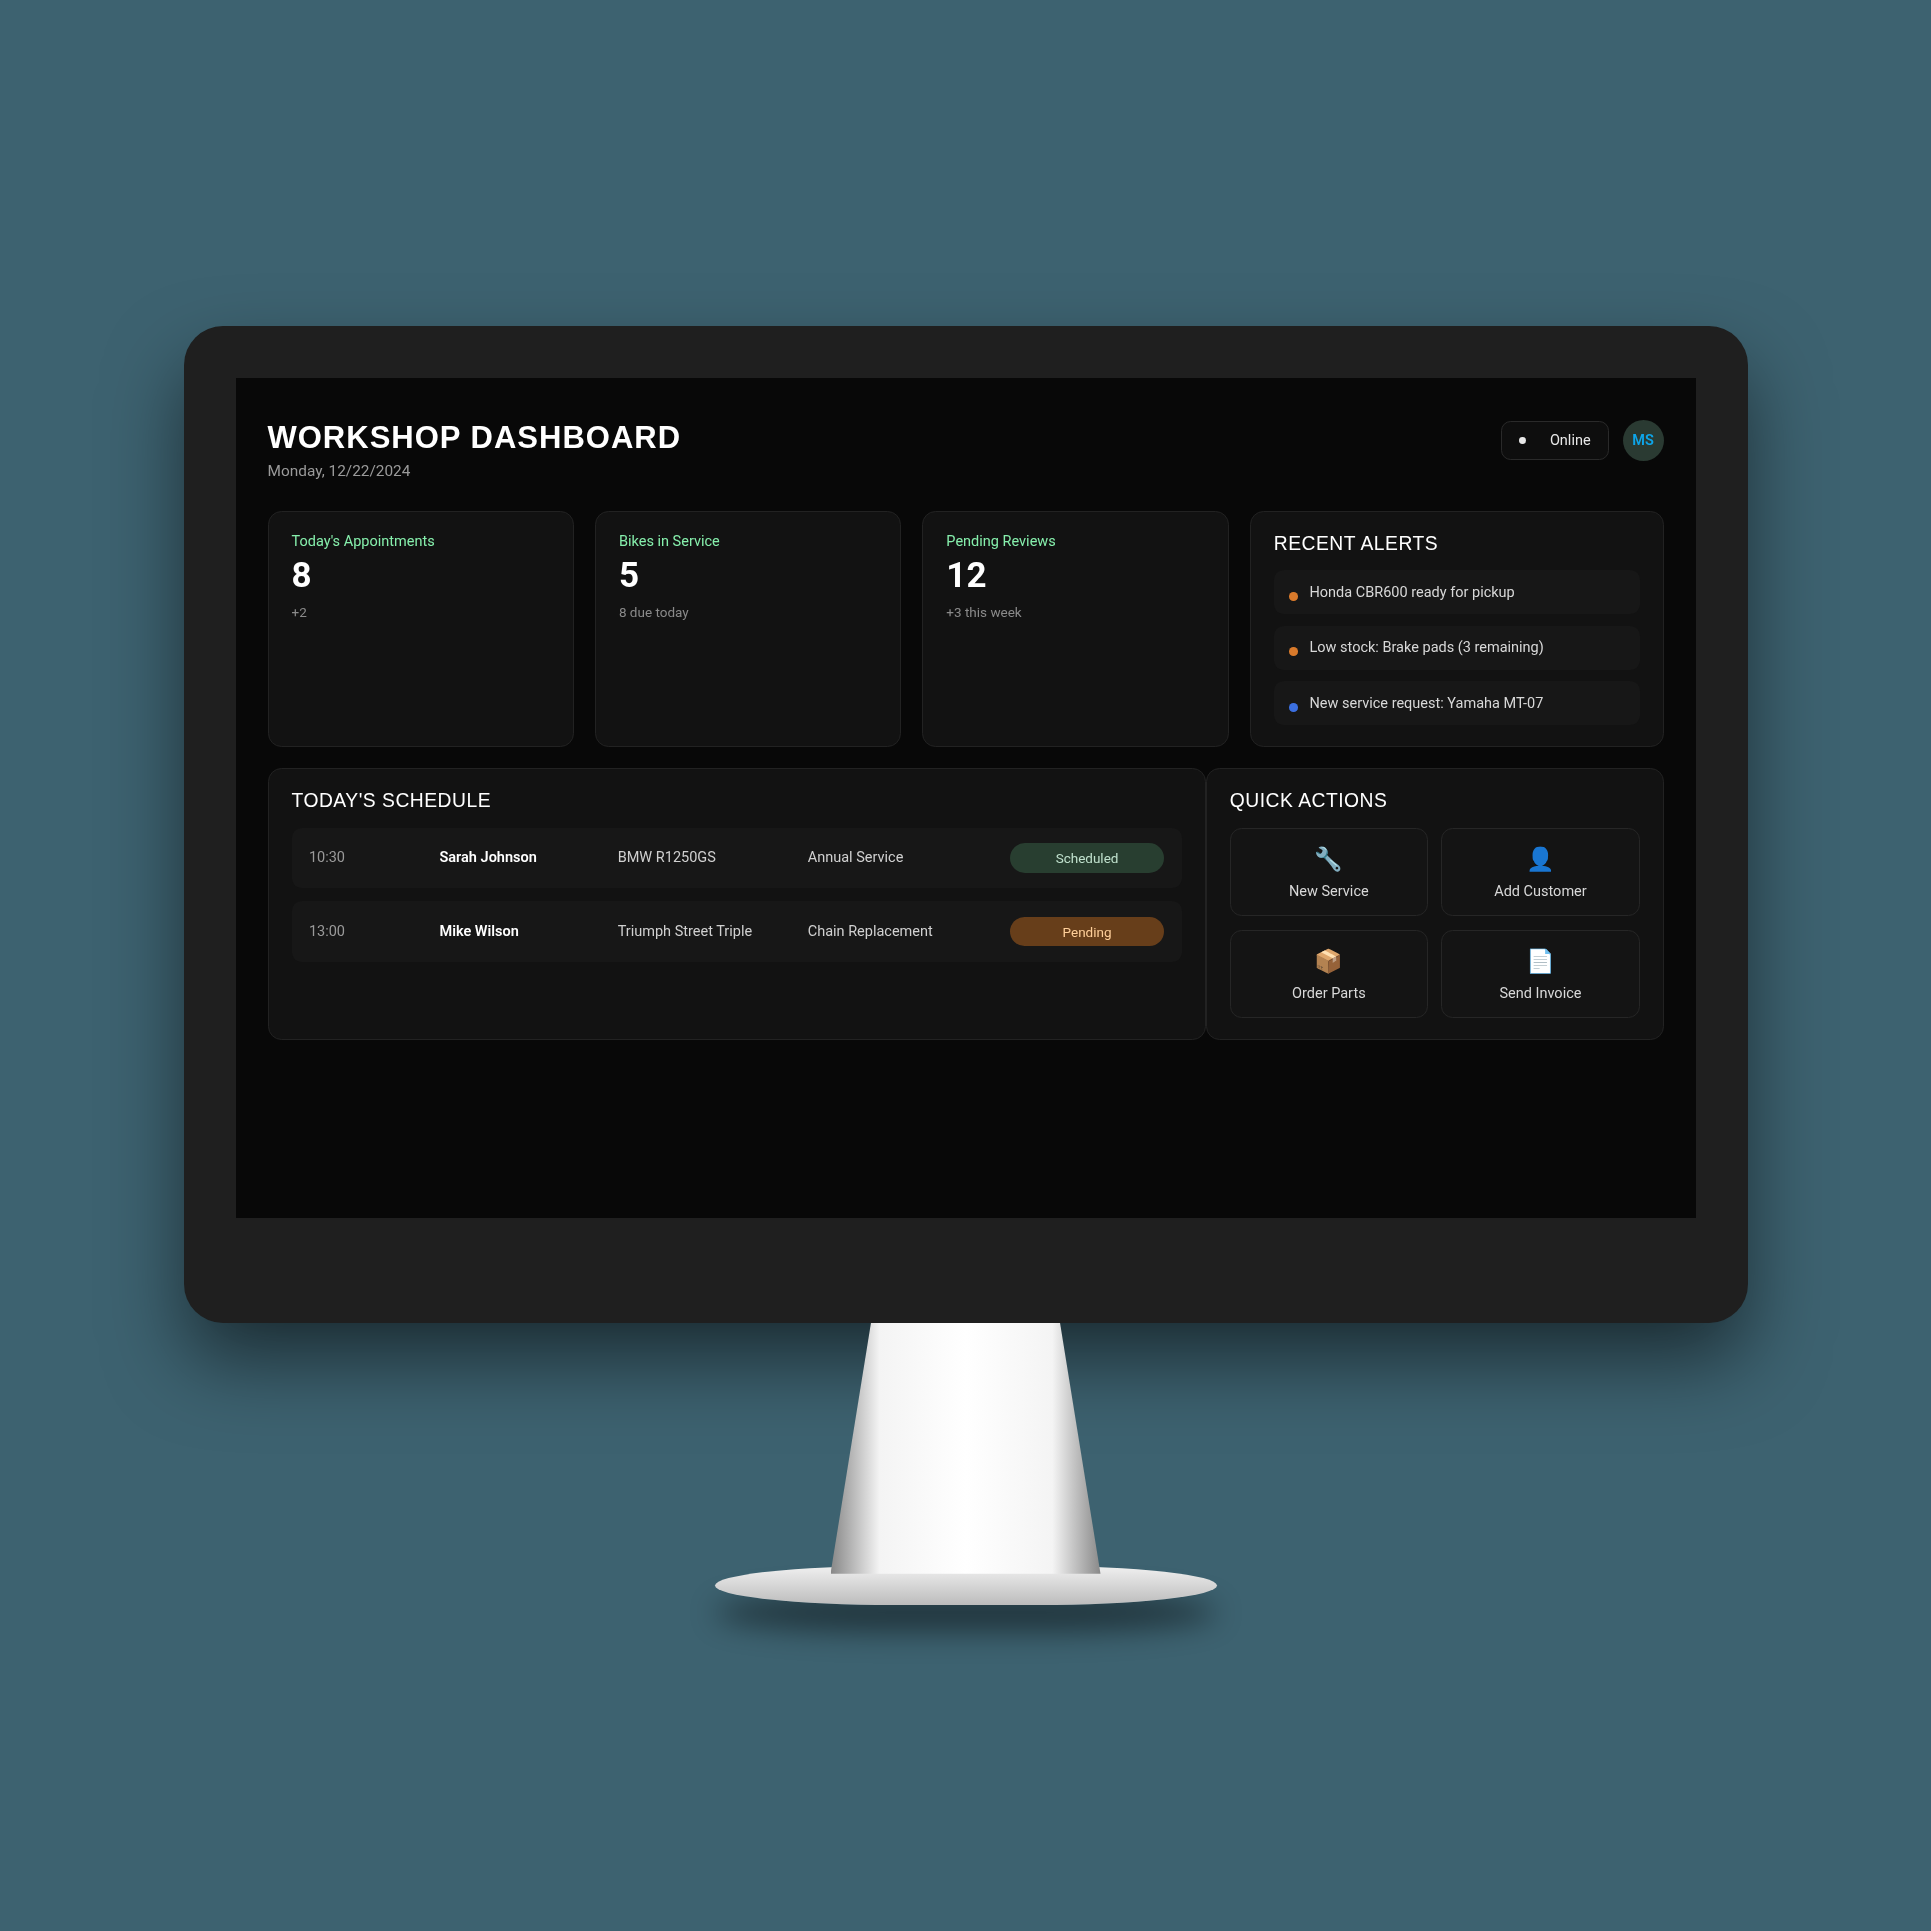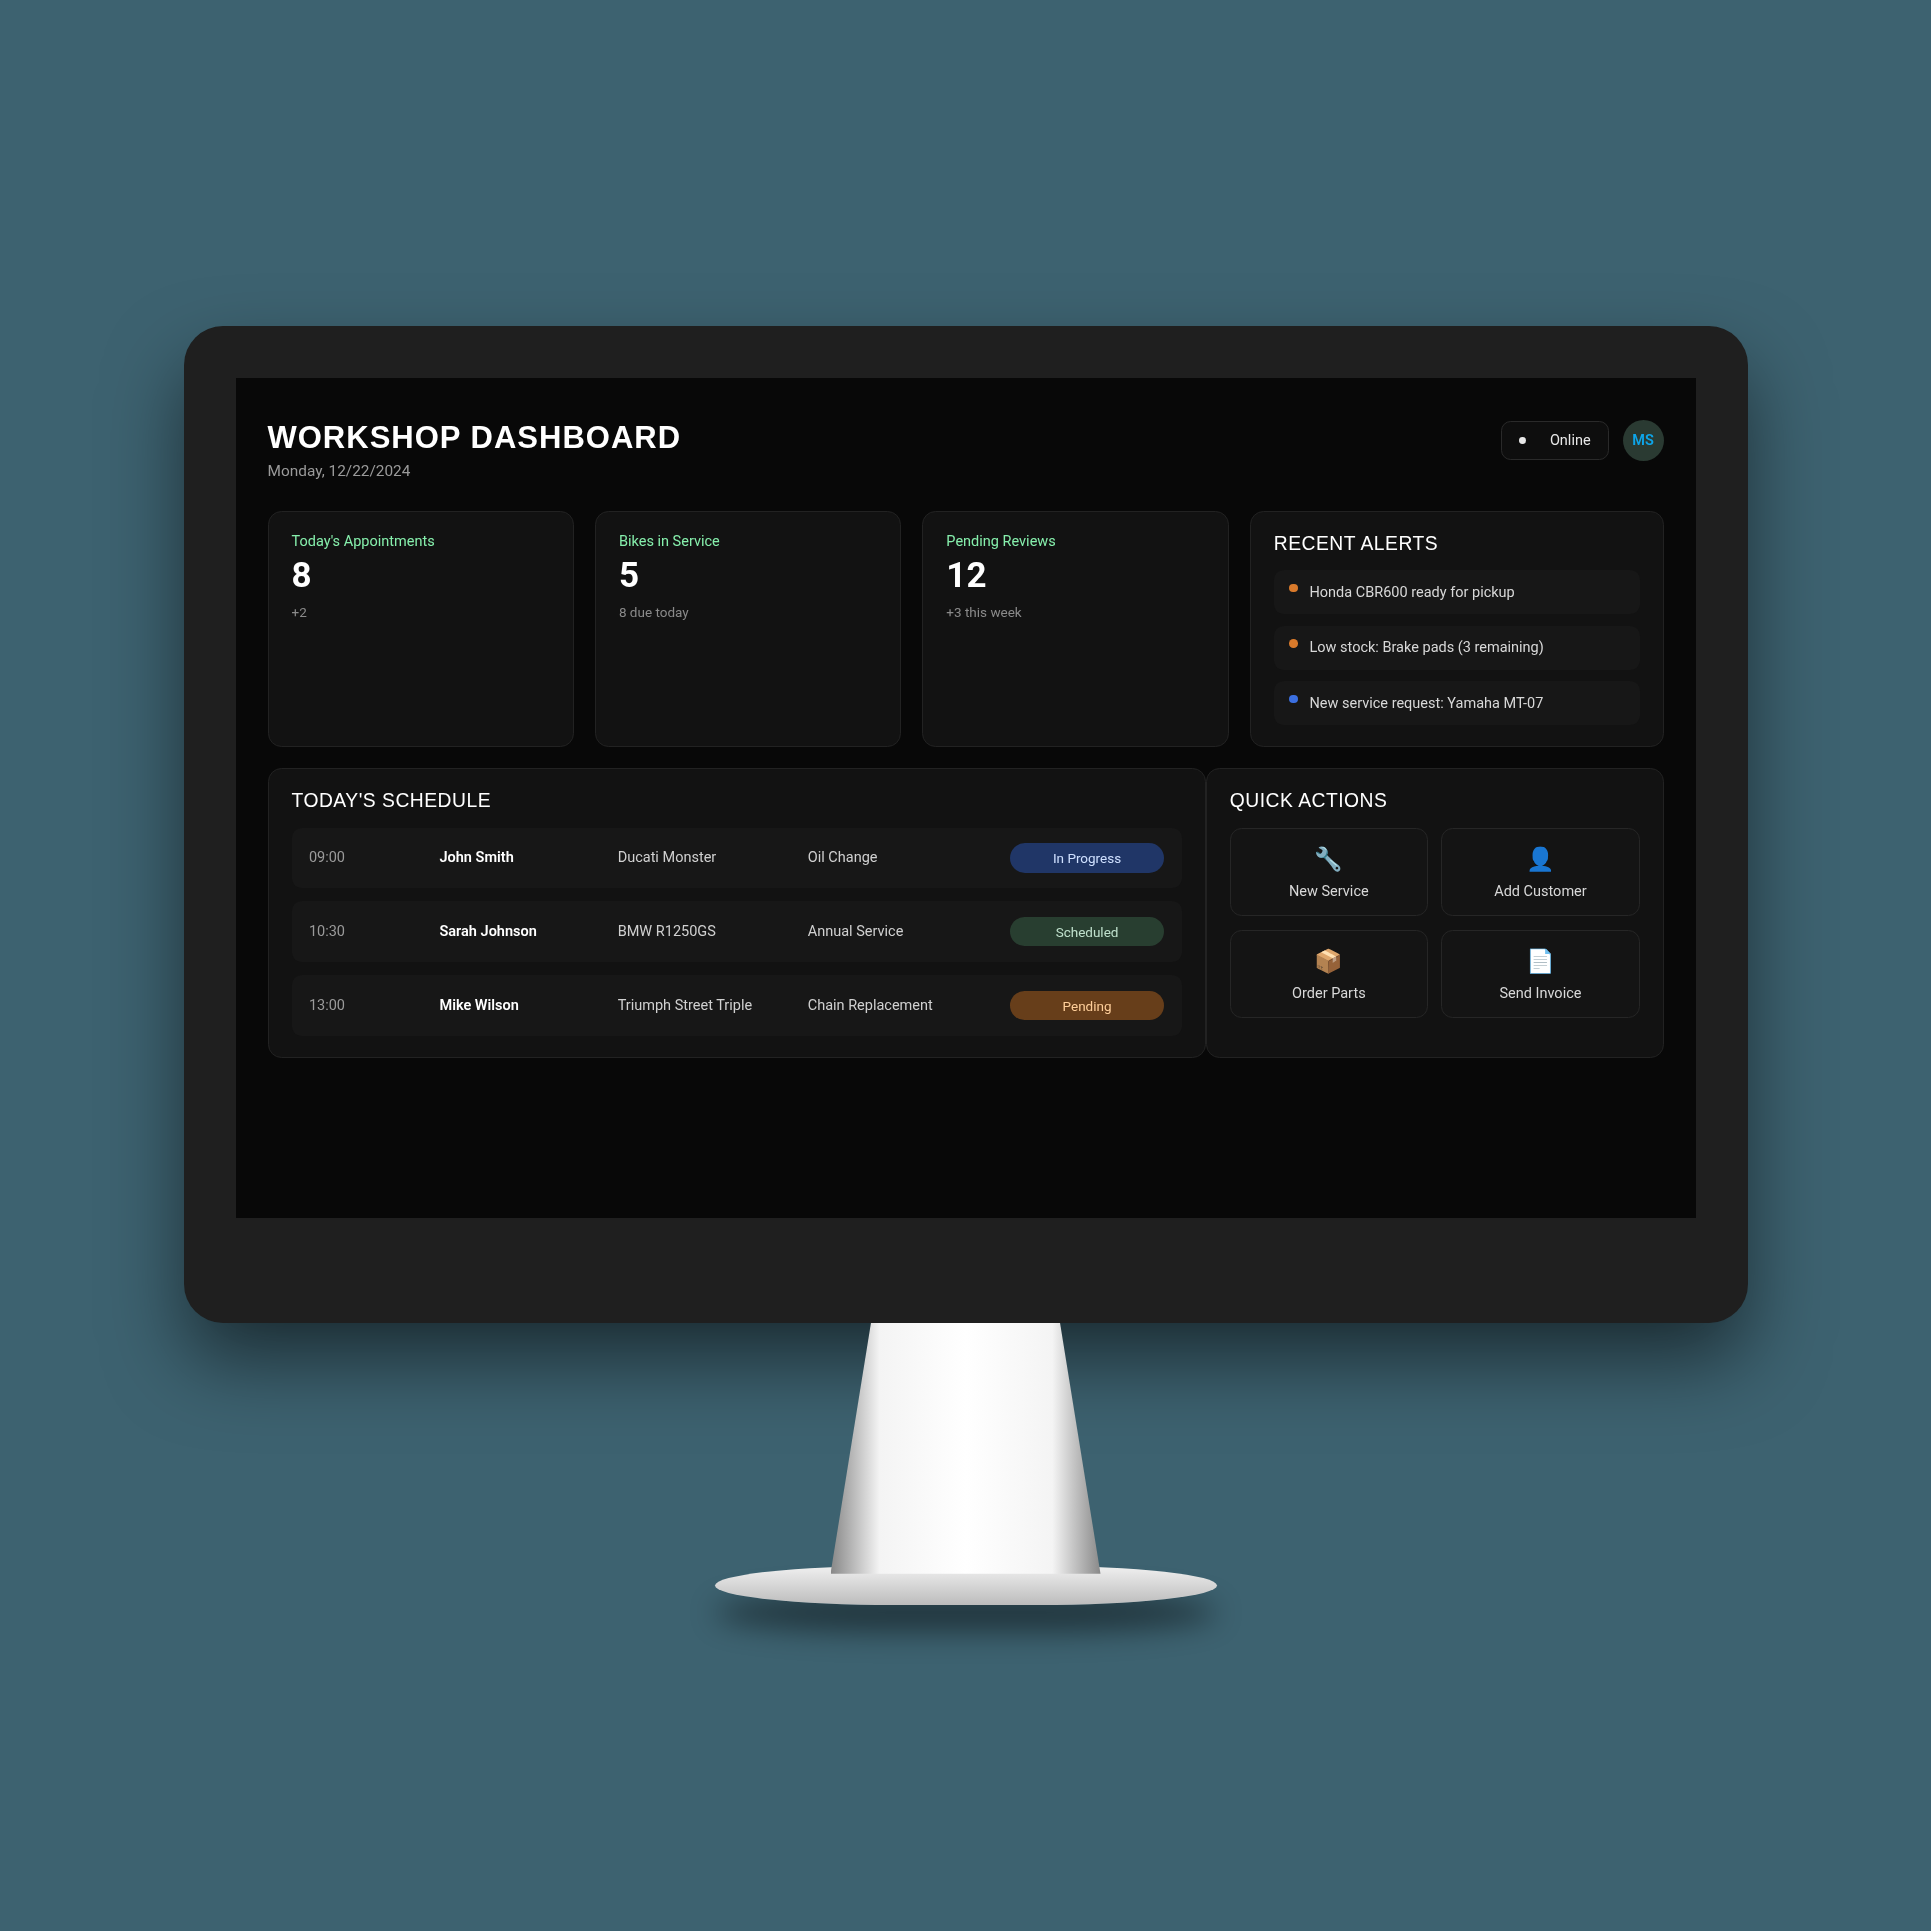--- a/index.html
+++ b/index.html
@@ -152,21 +152,21 @@
     margin-bottom: 15.4px;
   }
 
   .alerts .alert {
     background: #171717;
     border-radius: 9.7px;
     padding: 13.5px 15.4px;
     font-size: 14.5px;
     color: #d8d8d8;
     display: flex;
-    align-items: flex-start;
+    align-items: flex-end;
     gap: 11.6px;
     margin-bottom: 11.6px;
   }
   .alerts .alert:last-child { margin-bottom: 0; }
   .bullet {
     width: 8.7px; height: 8.7px; border-radius: 50%;
     flex-shrink: 0;
   }
   .b-orange { background: #d97a2b; }
   .b-blue { background: #3b6fe0; }
@@ -277,27 +277,20 @@
               <span class="bullet b-blue"></span>
               <span>New service request: Yamaha MT-07</span>
             </div>
           </div>
         </div>
 
         <div class="grid-bottom">
           <div class="card">
             <div class="section-title">TODAY'S SCHEDULE</div>
 
-            <div class="schedule-row">
-              <div class="col-time">09:00</div>
-              <div class="col-name">John Smith</div>
-              <div class="col-bike">Ducati Monster</div>
-              <div class="col-service">Oil Change</div>
-              <div class="badge badge-progress">In Progress</div>
-            </div>
             <div class="schedule-row">
               <div class="col-time">10:30</div>
               <div class="col-name">Sarah Johnson</div>
               <div class="col-bike">BMW R1250GS</div>
               <div class="col-service">Annual Service</div>
               <div class="badge badge-scheduled">Scheduled</div>
             </div>
             <div class="schedule-row">
               <div class="col-time">13:00</div>
               <div class="col-name">Mike Wilson</div>

